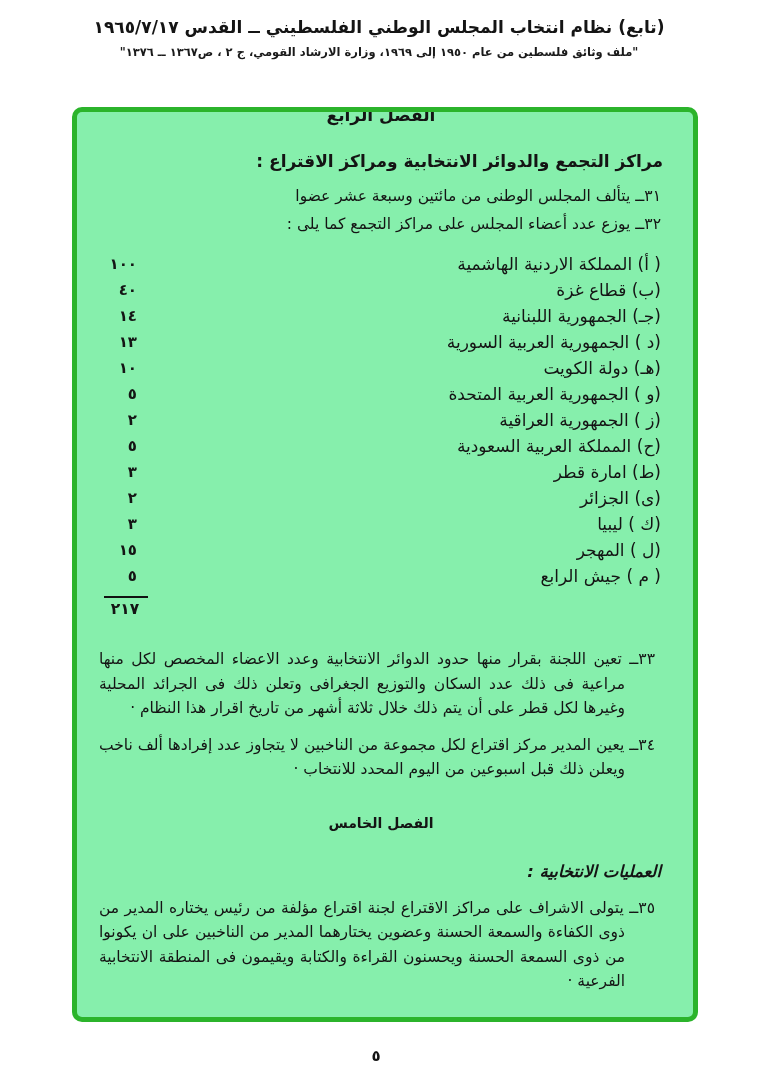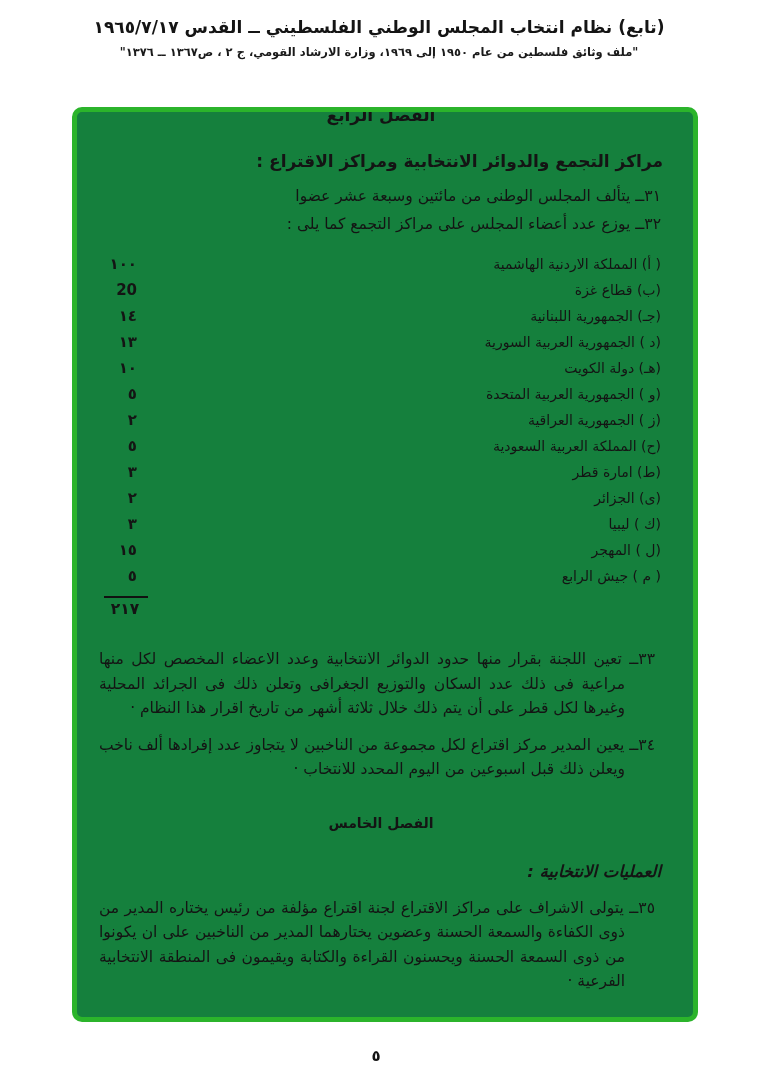--- a/index.html
+++ b/index.html
@@ -24,21 +24,21 @@
 
   
   .doc-frame {
     position:absolute; top:107px; left:72px;
     width:626px; height:915px;
     box-sizing:border-box;
     border:5px solid #2bb42b;
     border-radius:10px;
     padding:0 26px 0 18px;
     overflow:hidden;
-    background:#15803d;
+    background:#86efac;
   }
 
   
   .ch4-clip { height:15px; overflow:hidden; text-align:center; }
   .ch4-clip .ch4-title {
     display:block; font-weight:bold; font-size:17px; line-height:24px;
     margin-top:-9px;
   }
 
   .section-heading {
@@ -49,21 +49,21 @@
   .article { font-size:15.5px; text-align:justify; margin:12px; }
   .a31 { margin:9px 6px 0 0; line-height:28px; }
   .a32 { margin:0 6px 0 0; line-height:28px; }
 
   
   .alloc { margin-top:13px; }
   .alloc-row {
     display:flex; justify-content:space-between; align-items:center;
     height:26px; padding-right:6px;
   }
-  .alloc-label { font-size:14px; white-space:nowrap; }
+  .alloc-label { font-size:17px; white-space:nowrap; }
   .alloc-value {
     width:42px; direction:ltr; text-align:right;
     font-size:15px; font-weight:bold; flex:none;
   }
 
   
   .total-row { position:relative; height:44px; }
   .total-rule {
     position:absolute; left:9px; top:7px; width:44px;
     border-top:2px solid #111;
@@ -118,21 +118,21 @@
   <p class="article a31">٣١ــ يتألف المجلس الوطنى من مائتين وسبعة عشر عضوا</p>
   <p class="article a32">٣٢ــ يوزع عدد أعضاء المجلس على مراكز التجمع كما يلى :</p>
 
   <div class="alloc">
     <div class="alloc-row">
       <span class="alloc-label">( أ) المملكة الاردنية الهاشمية</span>
       <span class="alloc-value">١٠٠</span>
     </div>
     <div class="alloc-row">
       <span class="alloc-label">(ب) قطاع غزة</span>
-      <span class="alloc-value">20</span>
+      <span class="alloc-value">٤٠</span>
     </div>
     <div class="alloc-row">
       <span class="alloc-label">(جـ) الجمهورية اللبنانية</span>
       <span class="alloc-value">١٤</span>
     </div>
     <div class="alloc-row">
       <span class="alloc-label">(د ) الجمهورية العربية السورية</span>
       <span class="alloc-value">١٣</span>
     </div>
     <div class="alloc-row">

